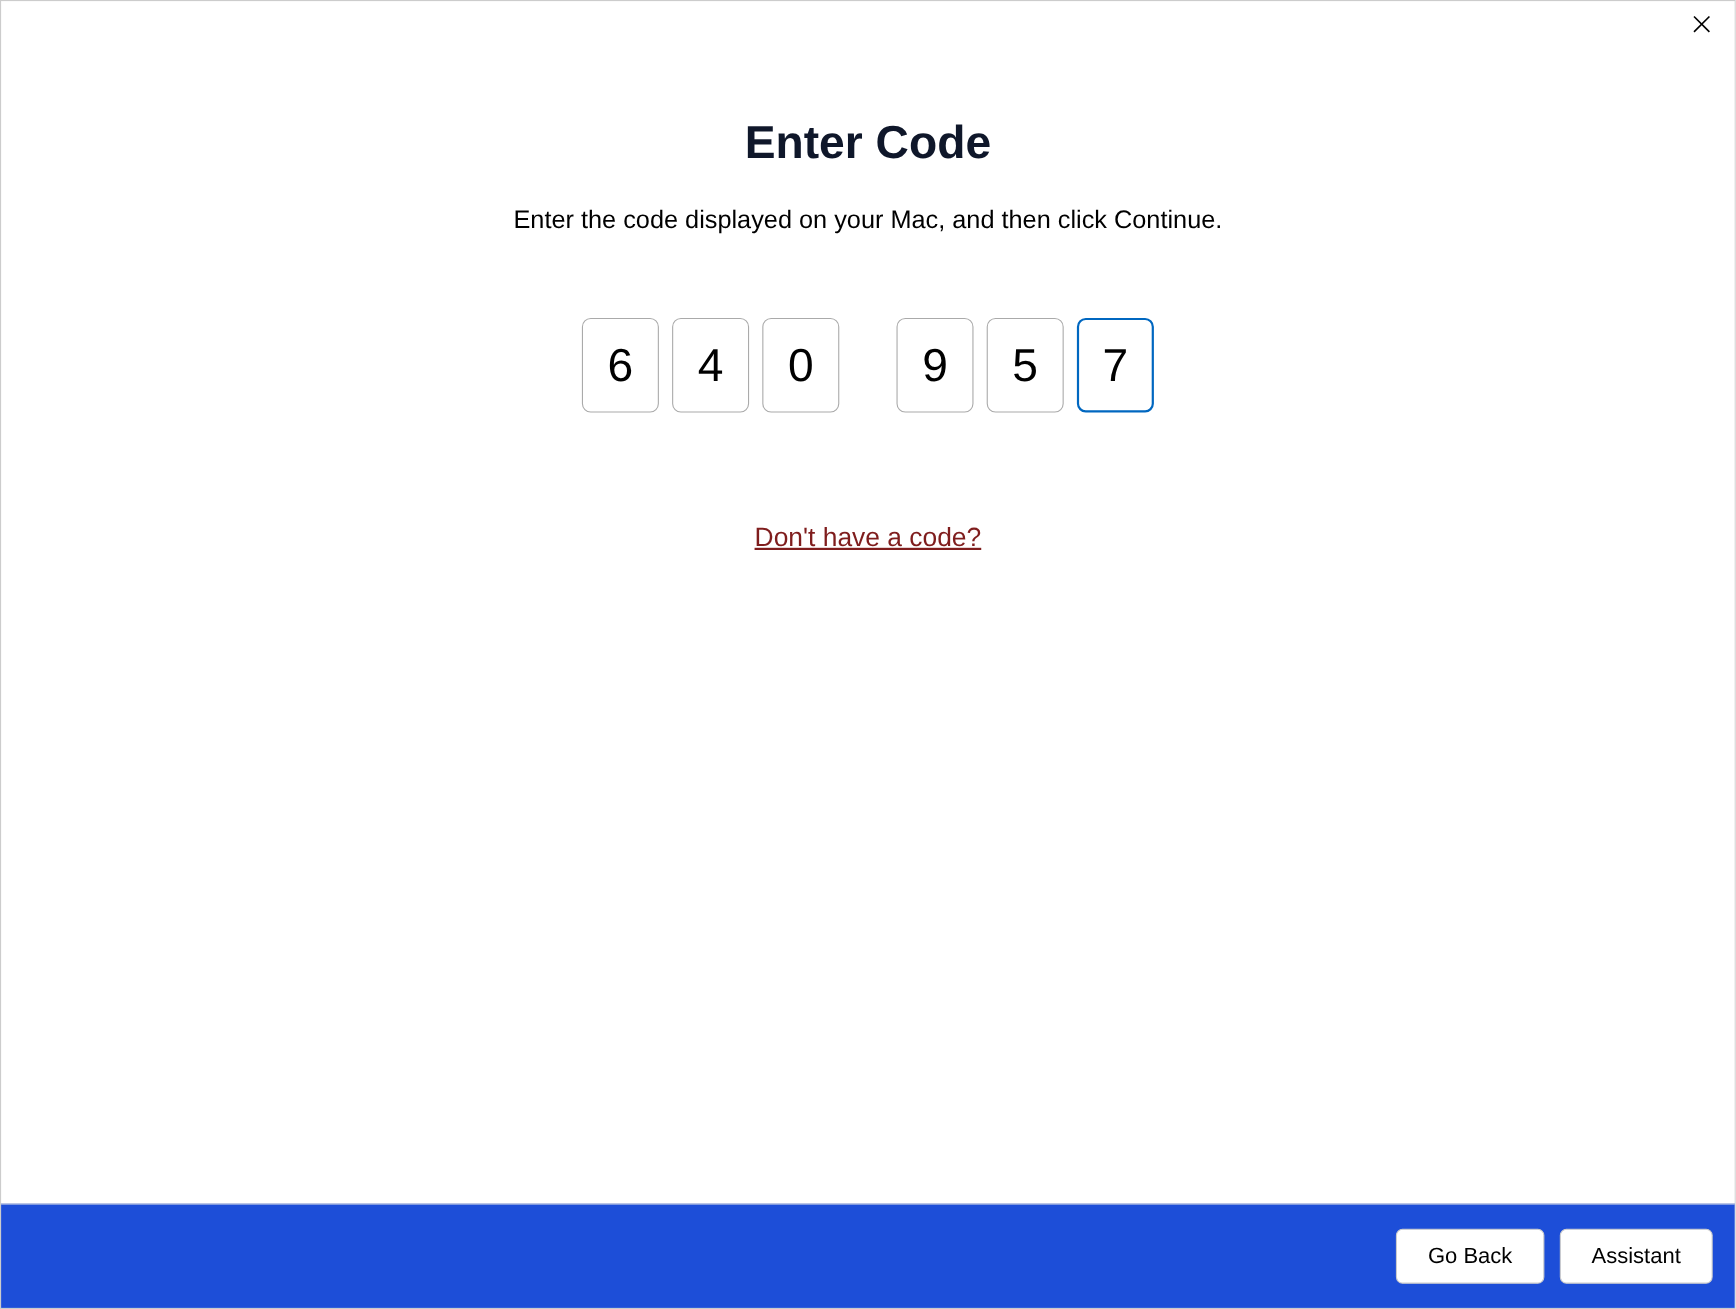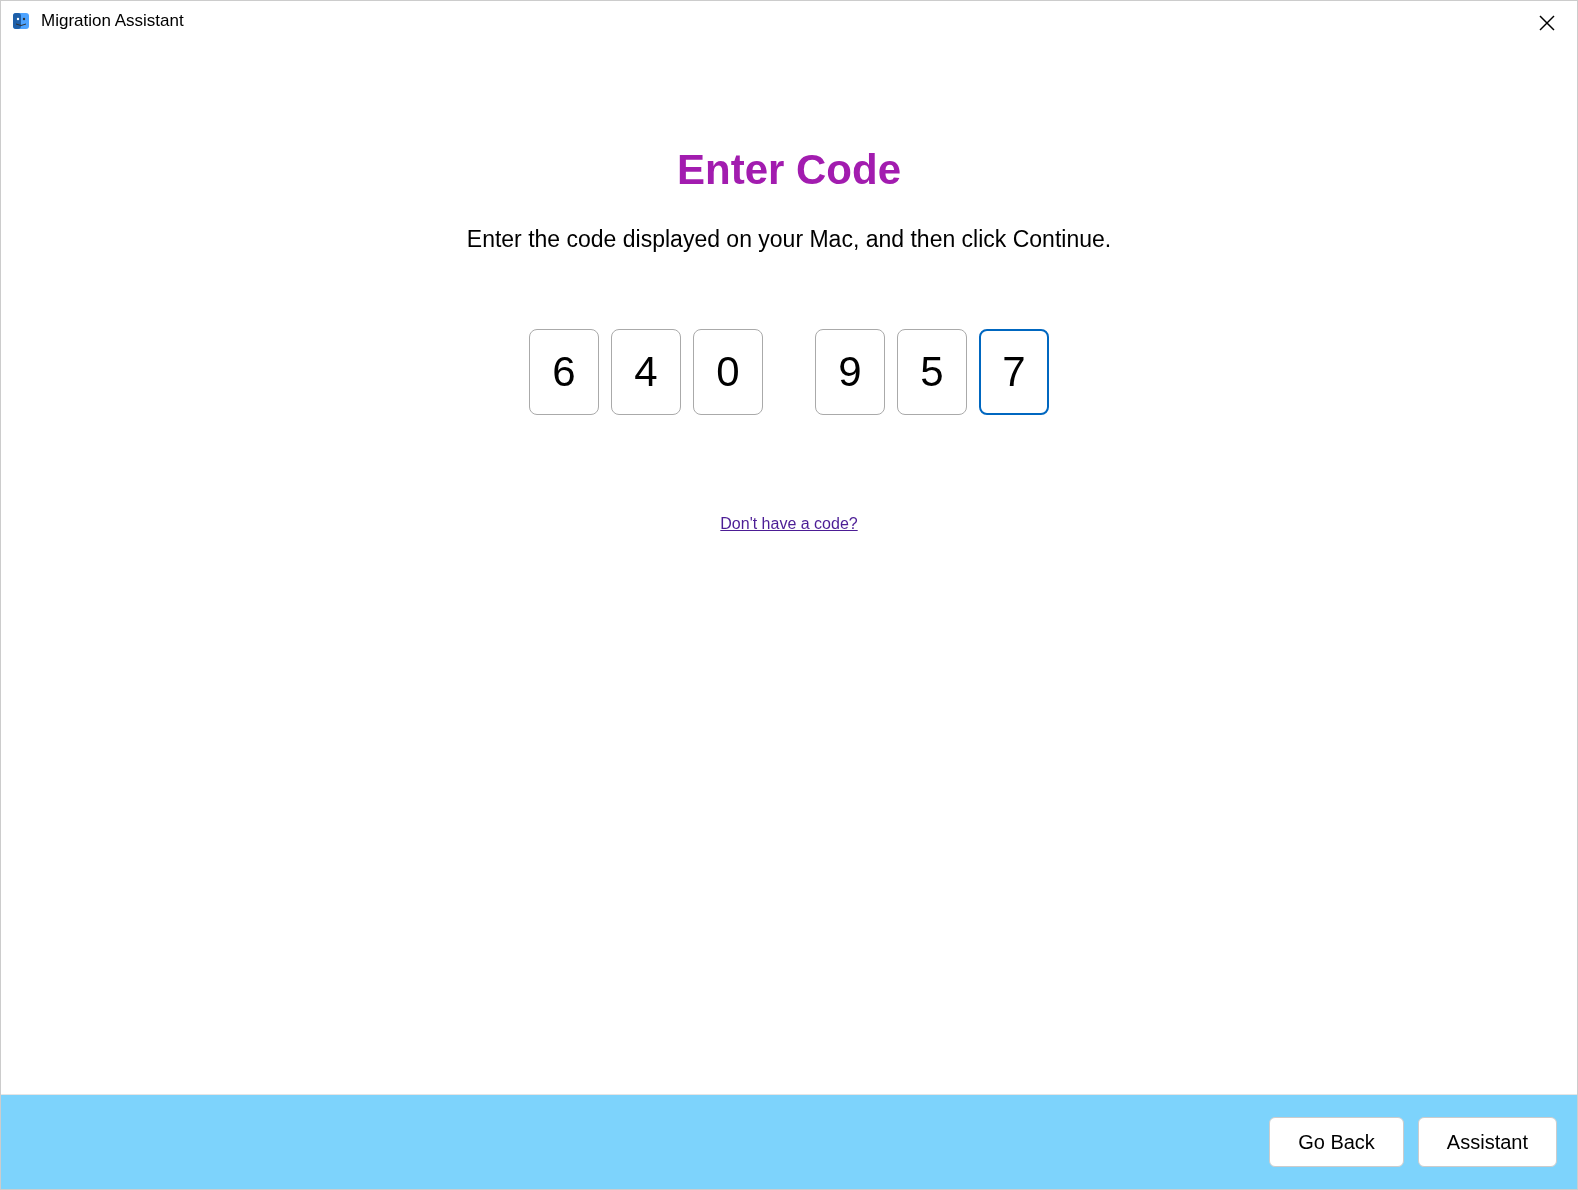--- a/index.html
+++ b/index.html
@@ -58,21 +58,21 @@
     .content {
       flex: 1;
       display: flex;
       flex-direction: column;
       align-items: center;
       padding-top: 105px;
     }
     .heading {
       font-size: 42px;
       font-weight: 700;
-      color: #a21caf;
+      color: #0f172a;
       margin-bottom: 32px;
     }
     .instruction {
       font-size: 23px;
       color: #000;
       margin-bottom: 76px;
     }
     .code-container {
       display: flex;
       gap: 12px;
@@ -95,28 +95,28 @@
       text-align: center;
       line-height: 86px;
       color: #000;
       background: #fff;
       outline: none;
     }
     .code-box.focused {
       border: 2px solid #0067c0;
     }
     .link {
-      font-size: 16px;
-      color: #4c1d95;
+      font-size: 24px;
+      color: #7f1d1d;
       text-decoration: underline;
       cursor: pointer;
     }
     .footer {
       height: 95px;
-      background: #7dd3fc;
+      background: #1d4ed8;
       border-top: 1px solid #e5e5e5;
       display: flex;
       justify-content: flex-end;
       align-items: center;
       padding-right: 20px;
       gap: 14px;
     }
     .btn {
       height: 50px;
       padding: 0 28px;
@@ -125,32 +125,20 @@
       border: 1px solid #cccccc;
       border-radius: 6px;
       cursor: pointer;
       color: #000;
     }
   </style>
 </head>
 <body>
 
 <div class="window">
-  <div class="titlebar">
-    <span class="titlebar-icon">
-      <svg viewBox="0 0 20 20" width="20" height="20">
-        <rect x="2" y="2" width="16" height="16" rx="3" fill="#4da3ff"></rect>
-        <rect x="2" y="2" width="8" height="16" rx="3" fill="#1e5fa8"></rect>
-        <circle cx="7" cy="8" r="1.2" fill="#fff"></circle>
-        <circle cx="13" cy="8" r="1.2" fill="#333"></circle>
-        <path d="M5 13 Q10 16 15 13" stroke="#333" stroke-width="1" fill="none"></path>
-      </svg>
-    </span>
-    <span class="titlebar-title">Migration Assistant</span>
-  </div>
 
   <button class="close-btn">
     <span>
       <svg viewBox="0 0 16 16" width="16" height="16">
         <line x1="1" y1="1" x2="15" y2="15" stroke="#000" stroke-width="1.5"></line>
         <line x1="15" y1="1" x2="1" y2="15" stroke="#000" stroke-width="1.5"></line>
       </svg>
     </span>
   </button>
 

